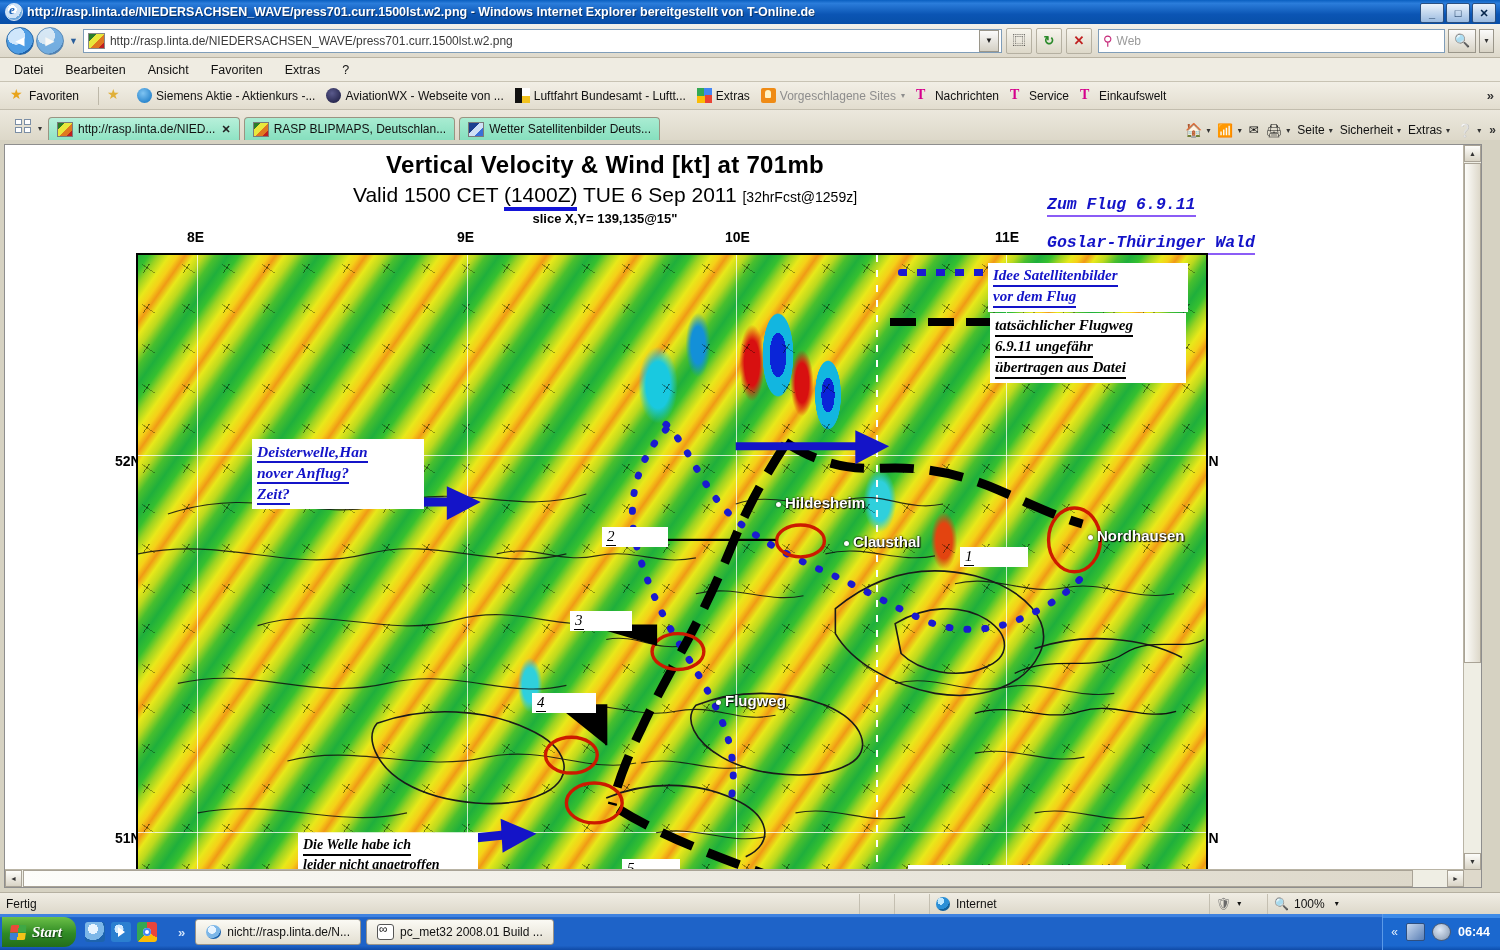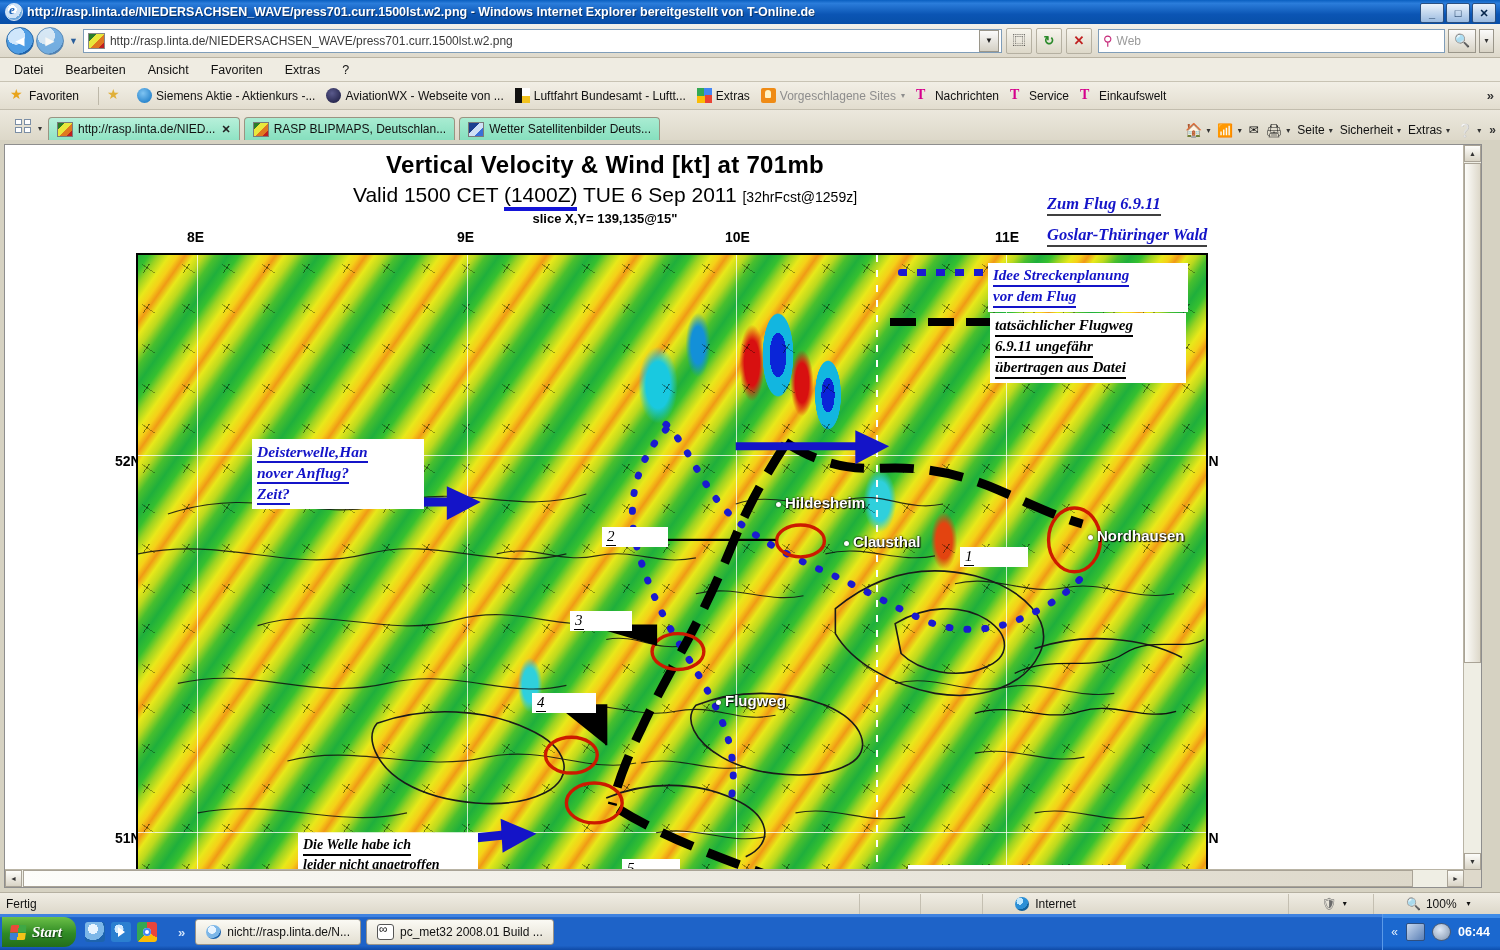--- a/index.html
+++ b/index.html
@@ -177,21 +177,21 @@
     position:absolute; left:0; top:66px; width:1200px; text-align:center;
     font-weight:bold; font-size:13px; color:#000;
   }
 
   
   .flight-head {
     position:absolute; left:1042px; top:48px; width:230px;
     font-family:"Liberation Serif", serif; font-style:italic; font-weight:bold;
     font-size:16.5px; color:#1414c8; line-height:21px;
   }
-  .flight-head div { border-bottom:2px solid #404040; display:inline-block; margin-bottom:8px; }
+  .flight-head div { border-bottom:2px solid #8b5cf6; display:inline-block; margin-bottom:14px;font-family:Liberation Mono, monospace; }
 
   
   .lonlab { position:absolute; top:84px; font-weight:bold; font-size:14px; color:#000; }
   .latlab { position:absolute; font-weight:bold; font-size:14px; color:#000; }
 
   
   .map {
     position:absolute; left:131px; top:108px; width:1072px; height:620px;
     border-left:2px solid #000; border-right:2px solid #000; border-top:2px solid #000;
     box-sizing:border-box; overflow:hidden;
@@ -304,21 +304,21 @@
     position:absolute; background:linear-gradient(90deg,#fdfdfa,#ddd8ca);
     border:1px solid #a9a396; box-sizing:border-box;
   }
   .corner { position:absolute; right:0; bottom:0; width:17px; height:17px; background:#ded9cb; }
 
   
   .statusbar {
     position:absolute; left:0; top:892px; width:1500px; height:22px;
     background:linear-gradient(180deg,#f0ede4,#ddd8ca);
     border-top:1px solid #b5b0a1; display:flex; align-items:center;
-    font-size:12px; color:#111; box-sizing:border-box;justify-content:space-between;
+    font-size:12px; color:#111; box-sizing:border-box;
   }
   .st-cell { height:20px; display:flex; align-items:center; padding:0 6px; border-right:1px solid #c4bfb1; box-sizing:border-box; }
   .globe { width:14px; height:14px; border-radius:50%;
     background:radial-gradient(circle at 35% 30%, #bfe8ff 0 25%, #2b8fd6 26% 60%, #12619c 61% 100%);
     margin-right:6px; flex:0 0 auto; }
 
   
   .taskbar {
     position:absolute; left:0; top:914px; width:1500px; height:36px;
     background:linear-gradient(180deg,#3f82e0 0 8%,#1e63c8 10% 88%,#0f4aa6 100%);
@@ -671,21 +671,21 @@
           <span>5</span>
         </div>
 
         <div class="note" style="left:114px; top:184px; width:172px; font-size:15.5px;">
           <span>Deisterwelle,Han</span><br>
           <span>nover Anflug?</span><br>
           <span>Zeit?</span>
         </div>
 
         <div class="note" style="left:850px; top:8px; width:200px; font-size:15px;">
-          <span>Idee Streckenplanung</span><br>
+          <span>Idee Satellitenbilder</span><br>
           <span>vor dem Flug</span>
         </div>
 
         <div class="note black" style="left:852px; top:58px; width:196px; font-size:15px;">
           <span>tatsächlicher Flugweg</span><br>
           <span>6.9.11 ungefähr</span><br>
           <span>übertragen aus Datei</span>
         </div>
 
         <div class="note black" style="left:160px; top:578px; width:180px; font-size:14px; line-height:18px;">

